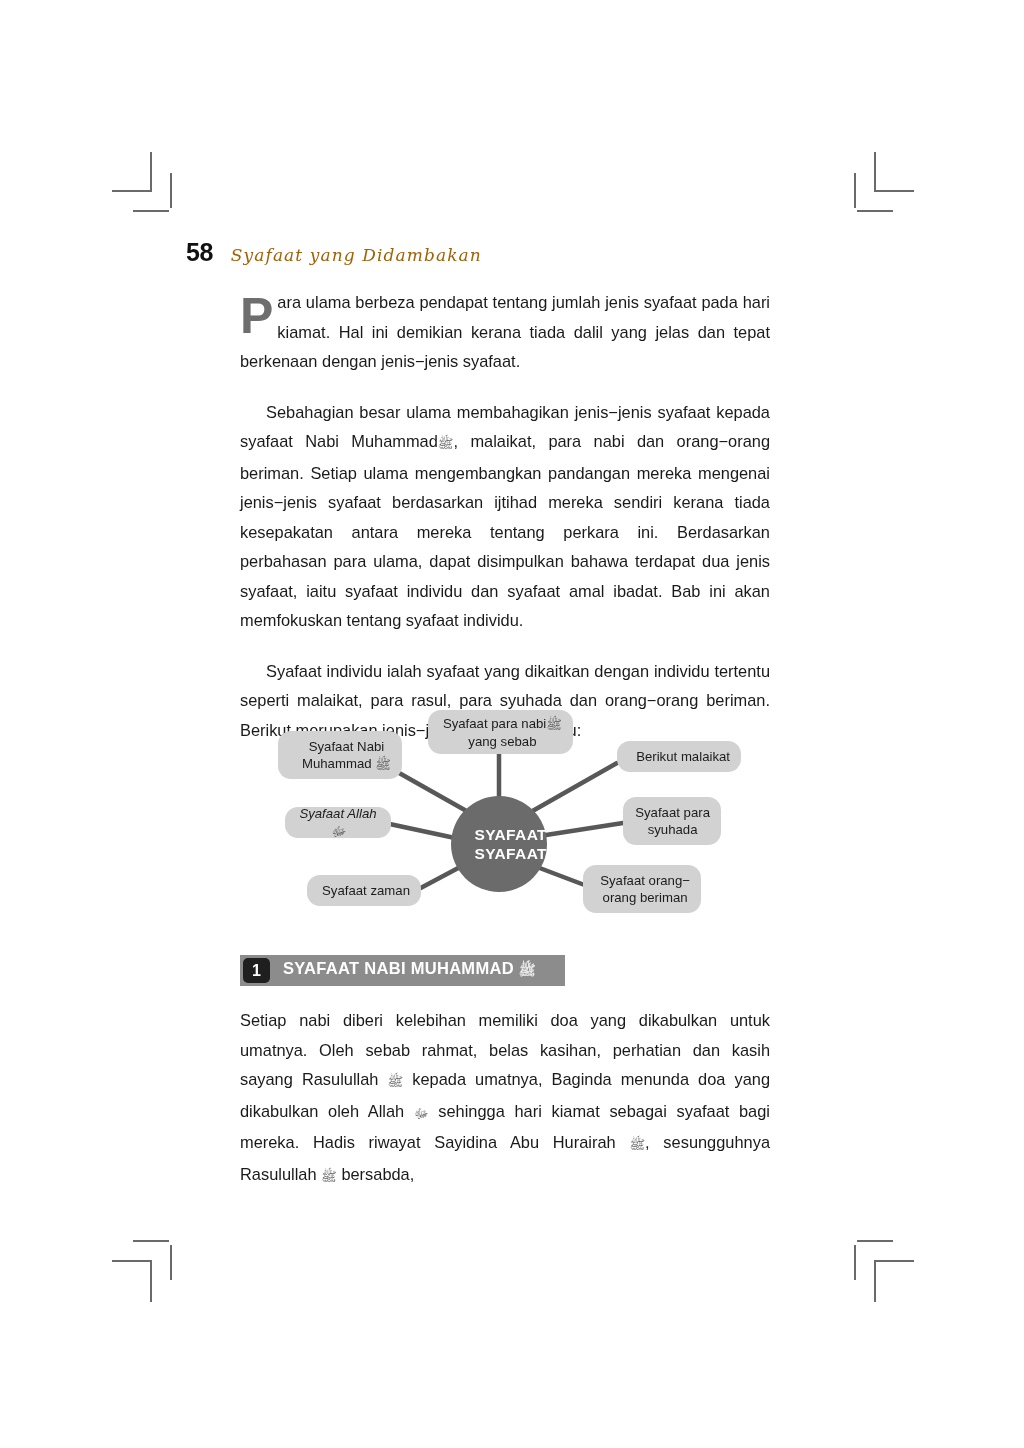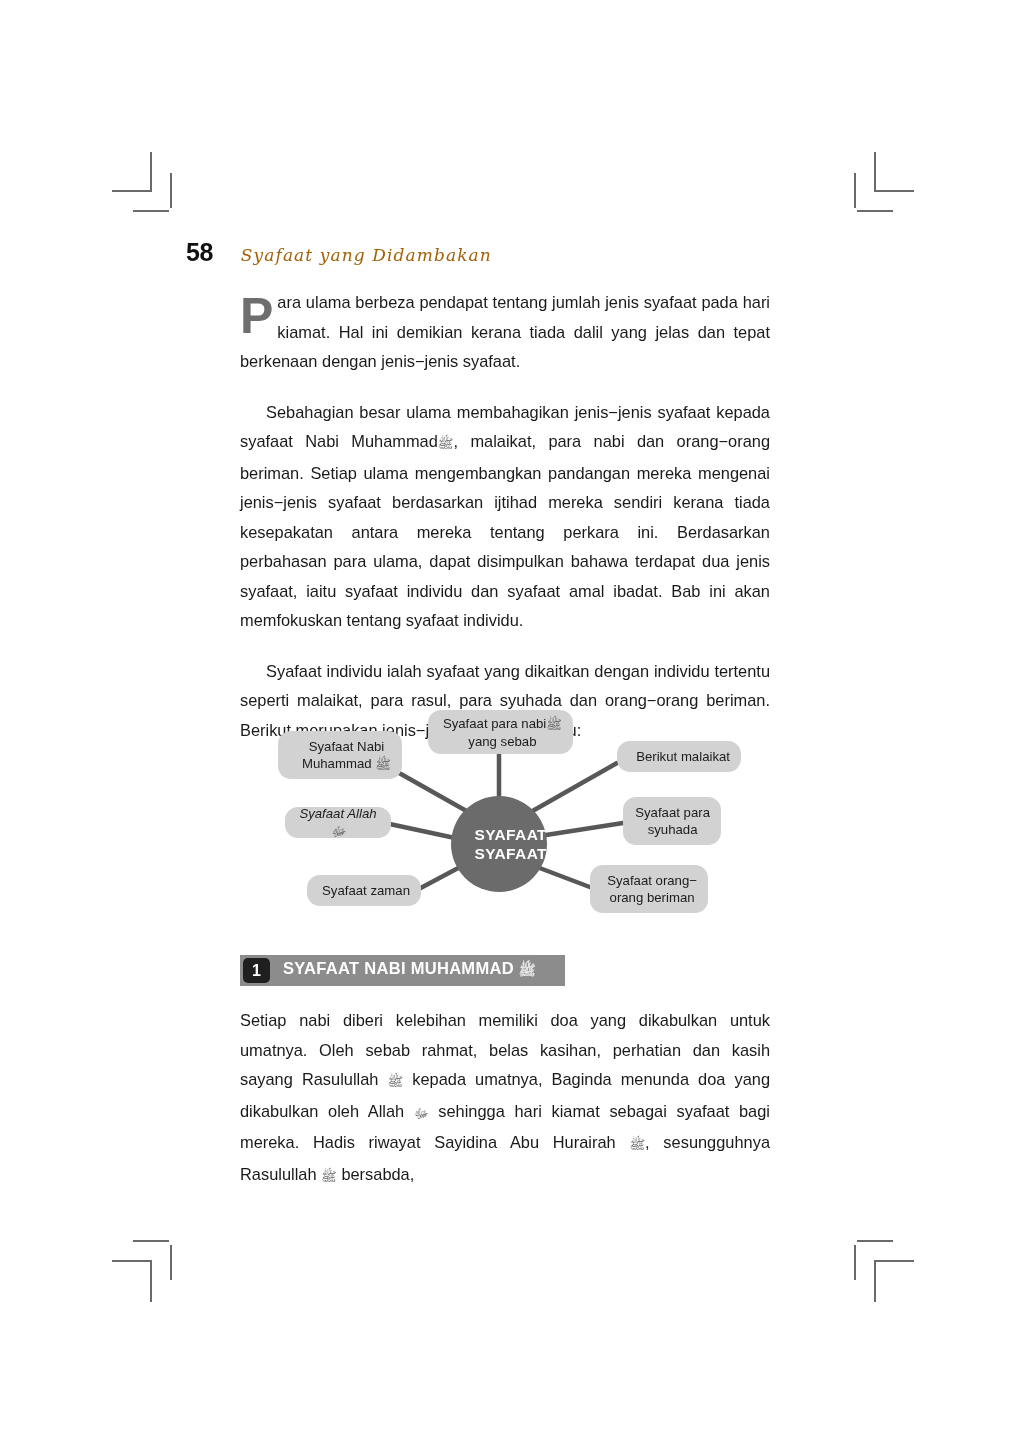--- a/index.html
+++ b/index.html
@@ -22,21 +22,21 @@
   .crop.v { width: 2px; }
   .crop.h { height: 2px; }
 
   
   #runhead {
     position: absolute;
     left: 186px;
     top: 238px;
     display: flex;
     align-items: baseline;
-    gap: 28px;
+    gap: 18px;
   }
   #folio {
     font-size: 25px;
     font-weight: bold;
     color: #111111;
     letter-spacing: -0.5px;
   }
   #booktitle {
     font-family: "DejaVu Serif", serif;
     font-style: italic;
@@ -231,21 +231,21 @@
       <span>Berikut malaikat</span>
     </div>
 
     <div class="node" style="left:358px; top:94px; width:98px; height:48px;">
       <span>
         <span>Syafaat para</span><br>
         <span>syuhada</span>
       </span>
     </div>
 
-    <div class="node" style="left:325px; top:162px; width:118px; height:48px;">
+    <div class="node" style="left:318px; top:162px; width:118px; height:48px;">
       <span>
         <span>Syafaat orang−</span><br>
         <span>orang beriman</span>
       </span>
     </div>
 
     <div class="node" style="left:42px; top:172px; width:114px; height:31px;">
       <span>Syafaat zaman</span>
     </div>
 

